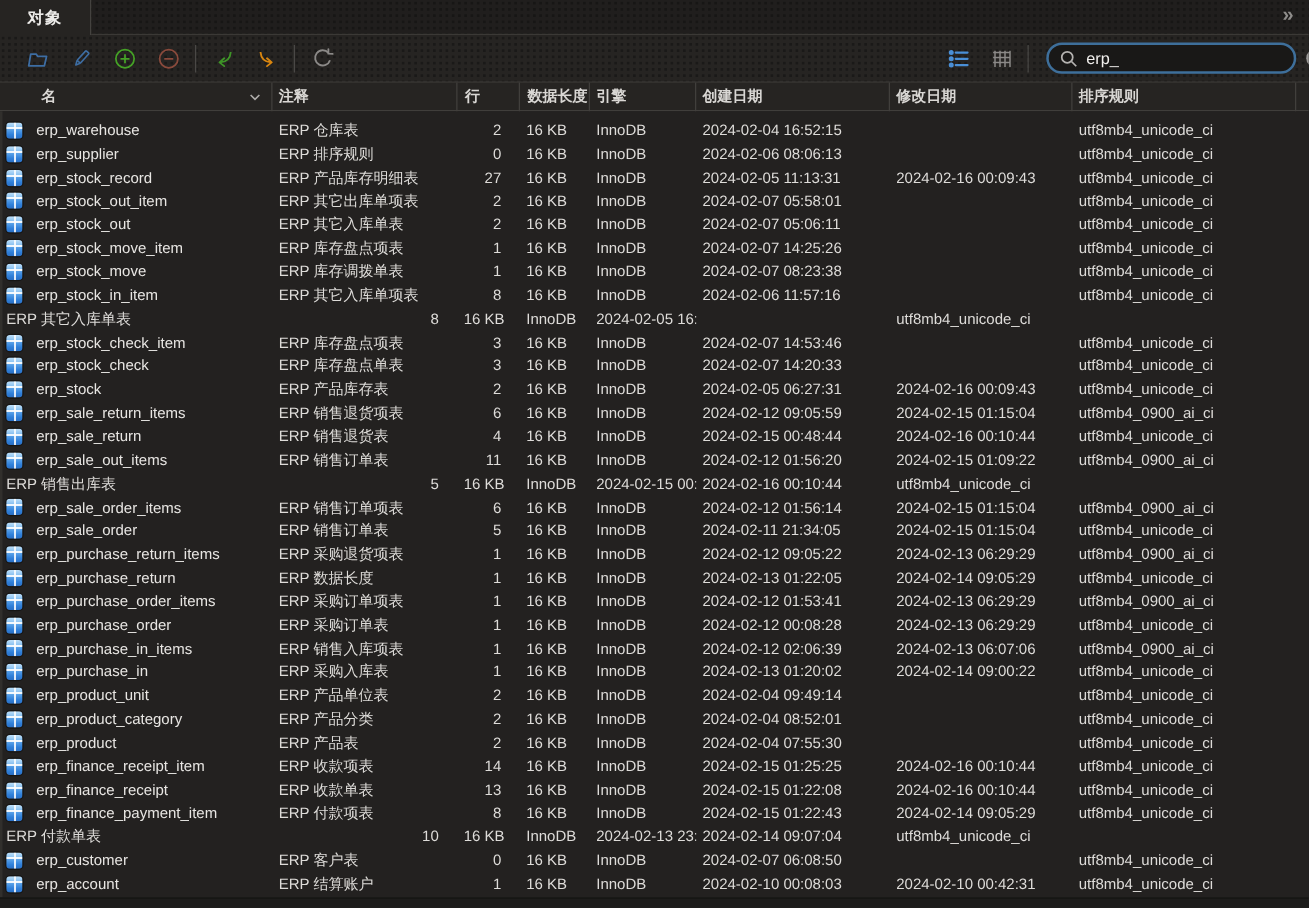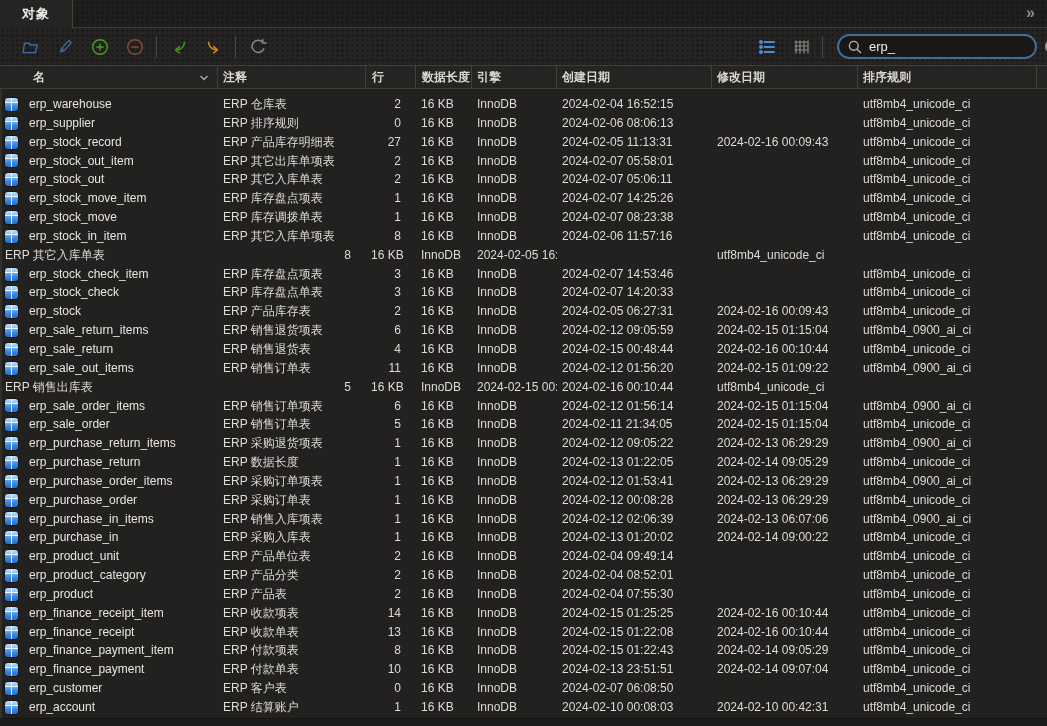--- a/index.html
+++ b/index.html
@@ -632,24 +632,20 @@
     <div class="td num">8</div>
     <div class="td num2">16 KB</div>
     <div class="td">InnoDB</div>
     <div class="td">2024-02-15 01:22:43</div>
     <div class="td">2024-02-14 09:05:29</div>
     <div class="td">utf8mb4_unicode_ci</div>
     <div class="td"></div>
   </div>
 
   <div class="tr grid">
-    <div class="td name-cell">
-      <span class="tbl-icon"></span>
-      <span>erp_finance_payment</span>
-    </div>
     <div class="td">ERP 付款单表</div>
     <div class="td num">10</div>
     <div class="td num2">16 KB</div>
     <div class="td">InnoDB</div>
     <div class="td">2024-02-13 23:51:51</div>
     <div class="td">2024-02-14 09:07:04</div>
     <div class="td">utf8mb4_unicode_ci</div>
     <div class="td"></div>
   </div>
 

